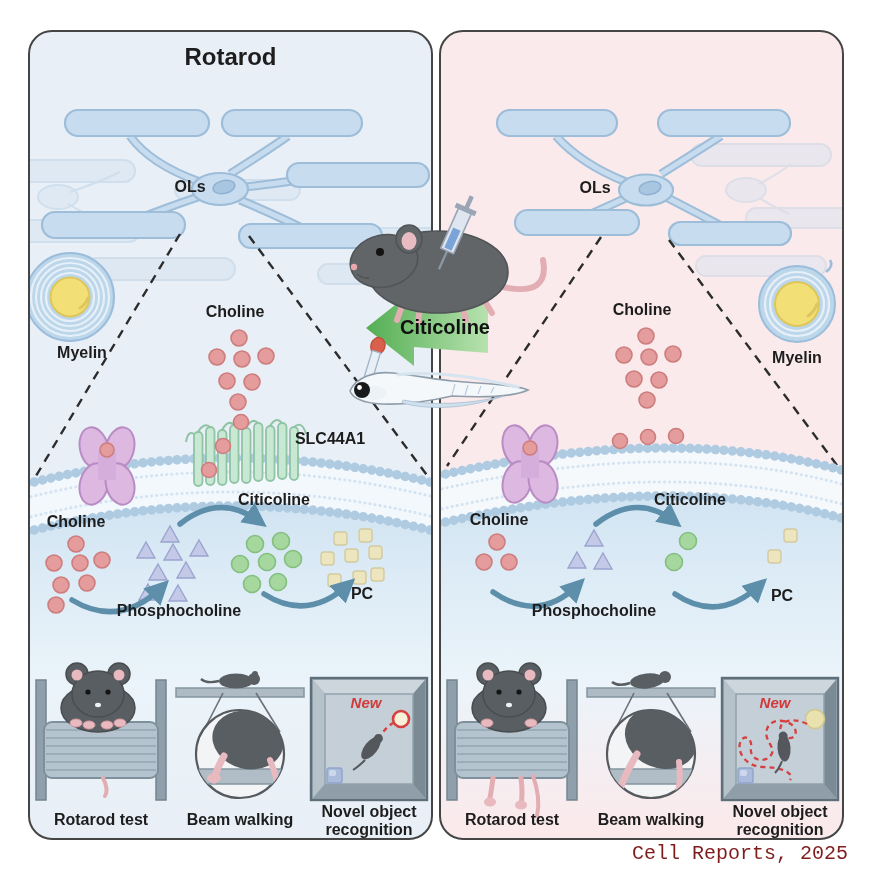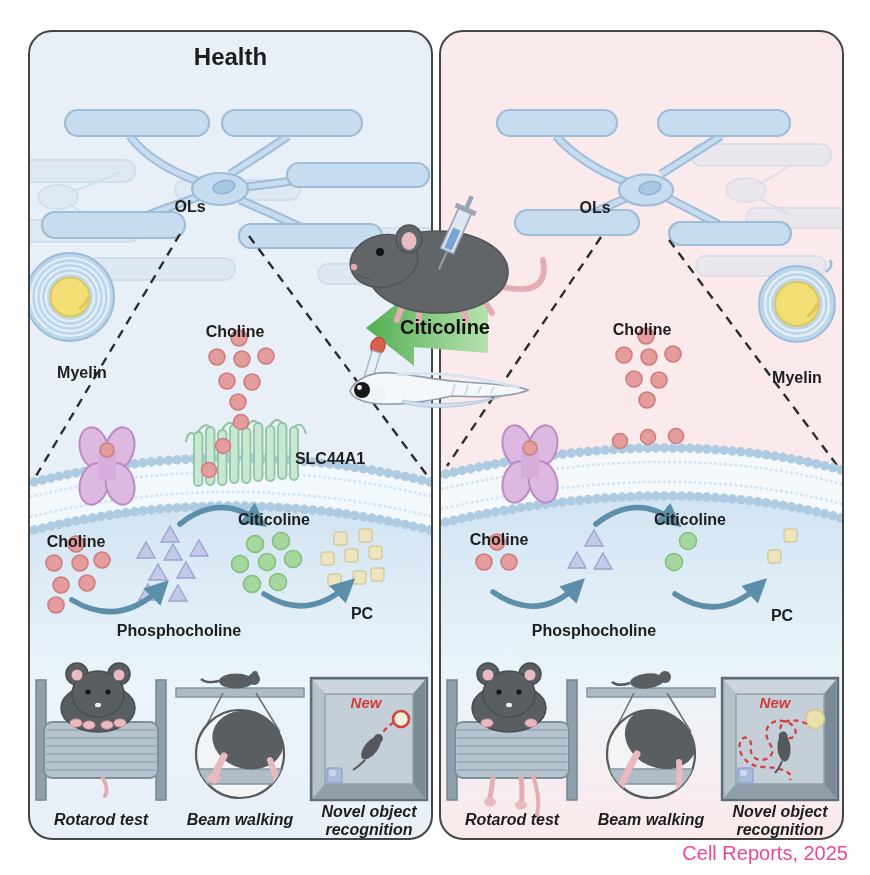--- a/index.html
+++ b/index.html
@@ -5,25 +5,25 @@
   html,body{margin:0;padding:0;background:#ffffff;}
   .stage{position:relative;width:870px;height:875px;background:#ffffff;overflow:hidden;
          font-family:"Liberation Sans",sans-serif;}
   .panel{position:absolute;top:30px;width:405px;height:810px;border:2.5px solid #454545;
          border-radius:24px;overflow:hidden;box-sizing:border-box;}
   .panel-left{left:28px;background:#e9eff6;}
   .panel-right{left:439px;background:#faeaec;}
   .panel svg{position:absolute;left:0;top:0;}
   .lbl{position:absolute;text-align:center;color:#1d1d1d;font-weight:bold;line-height:1.12;}
   .title{top:12px;left:0;width:100%;font-size:24px;}
-  .sub{font-size:16px;margin-top:20px;}
+  .sub{font-size:16px;}
   .new-lbl{color:#d23a3a;font-size:15px;width:54px;font-style:italic;}
-  .test-lbl{font-size:16px;font-style:italic;}
-  .caption{position:absolute;top:842px;right:22px;font-size:20px;color:#ec4899;
-           font-family:Liberation Sans, sans-serif;}
+  .test-lbl{font-size:16px;}
+  .caption{position:absolute;top:842px;right:22px;font-size:20px;color:#7f1d1d;
+           font-family:Liberation Mono, monospace;}
   .overlay{position:absolute;left:0;top:0;width:870px;height:875px;pointer-events:none;}
   .arrow-lbl{position:absolute;left:392px;top:316px;width:106px;text-align:center;
              font-size:20px;font-weight:bold;color:#111;}
   .gene{font-style:italic;}
 </style>
 </head>
 <body>
 
 <div class="stage">
 
@@ -264,21 +264,21 @@
         <g transform="rotate(38 341 716)">
           <ellipse cx="341" cy="716" rx="6.5" ry="13.5" fill="#54585c"></ellipse>
           <circle cx="341" cy="704" r="4.5" fill="#54585c"></circle>
         </g>
         <path d="M335,728 Q328,735 323,738" stroke="#54585c" stroke-width="2" fill="none"></path>
         <rect x="297" y="736" width="15" height="15" rx="2.5" fill="#aabbdc" stroke="#90a6cc" stroke-width="1.5"></rect>
         <rect x="299" y="738" width="7" height="6" rx="2" fill="#cdd8ec"></rect>
       </g>
     </svg>
 
-    <div class="lbl title">Health</div>
+    <div class="lbl title">Rotarod</div>
     <div class="lbl sub" style="left:130px;top:146px;width:60px;">OLs</div>
     <div class="lbl sub" style="left:2px;top:312px;width:100px;">Myelin</div>
     <div class="lbl sub" style="left:155px;top:271px;width:100px;">Choline</div>
     <div class="lbl sub" style="left:250px;top:398px;width:100px;">SLC44A1</div>
     <div class="lbl sub" style="left:0px;top:481px;width:92px;">Choline</div>
     <div class="lbl sub" style="left:194px;top:459px;width:100px;">Citicoline</div>
     <div class="lbl sub" style="left:74px;top:570px;width:150px;">Phosphocholine</div>
     <div class="lbl sub" style="left:307px;top:553px;width:50px;">PC</div>
     <div class="lbl new-lbl" style="left:309px;top:663px;">New</div>
     <div class="lbl test-lbl" style="left:1px;top:779px;width:140px;">Rotarod test</div>

